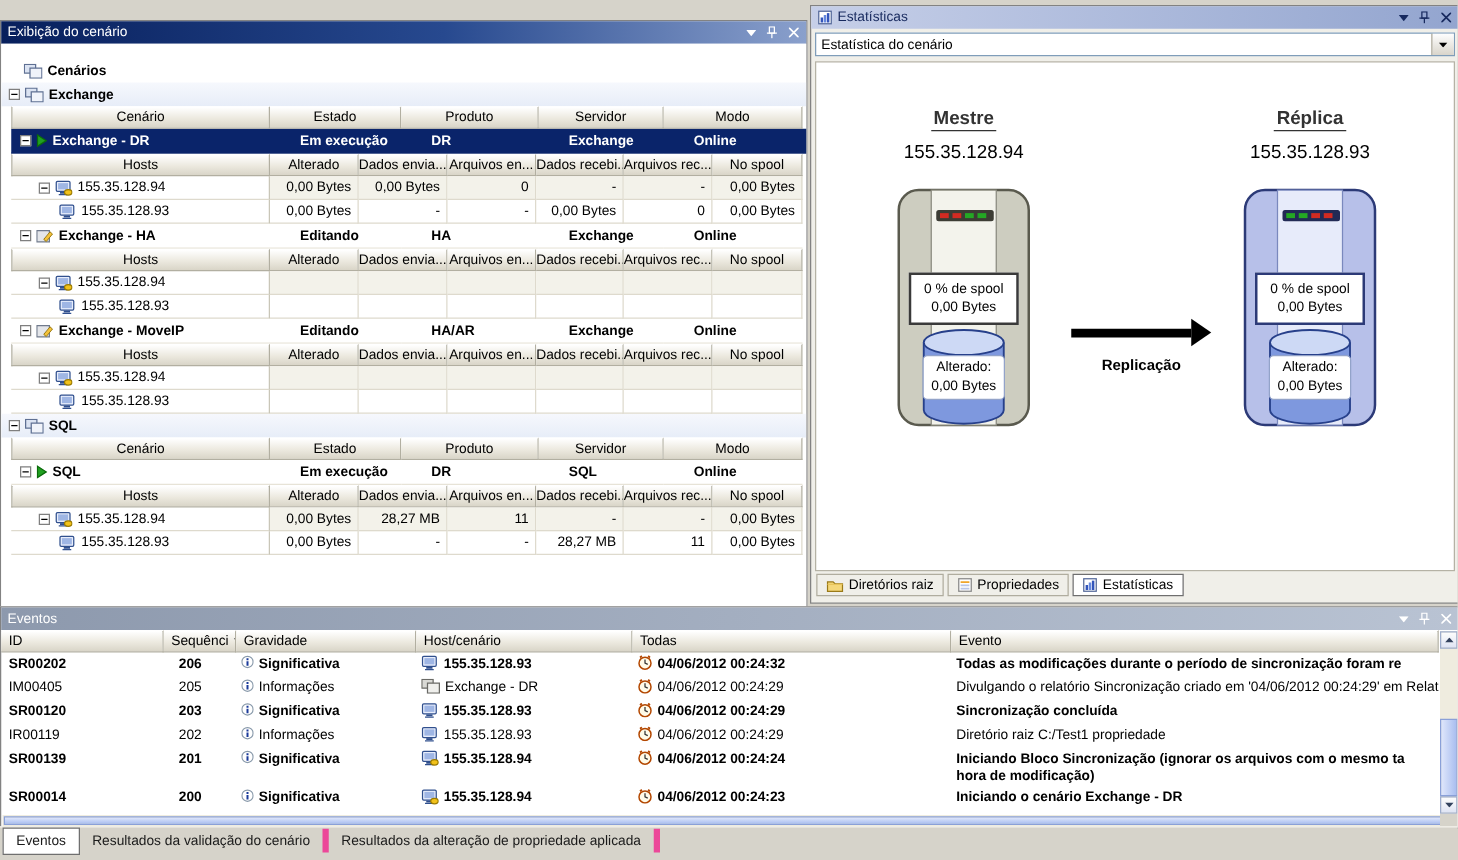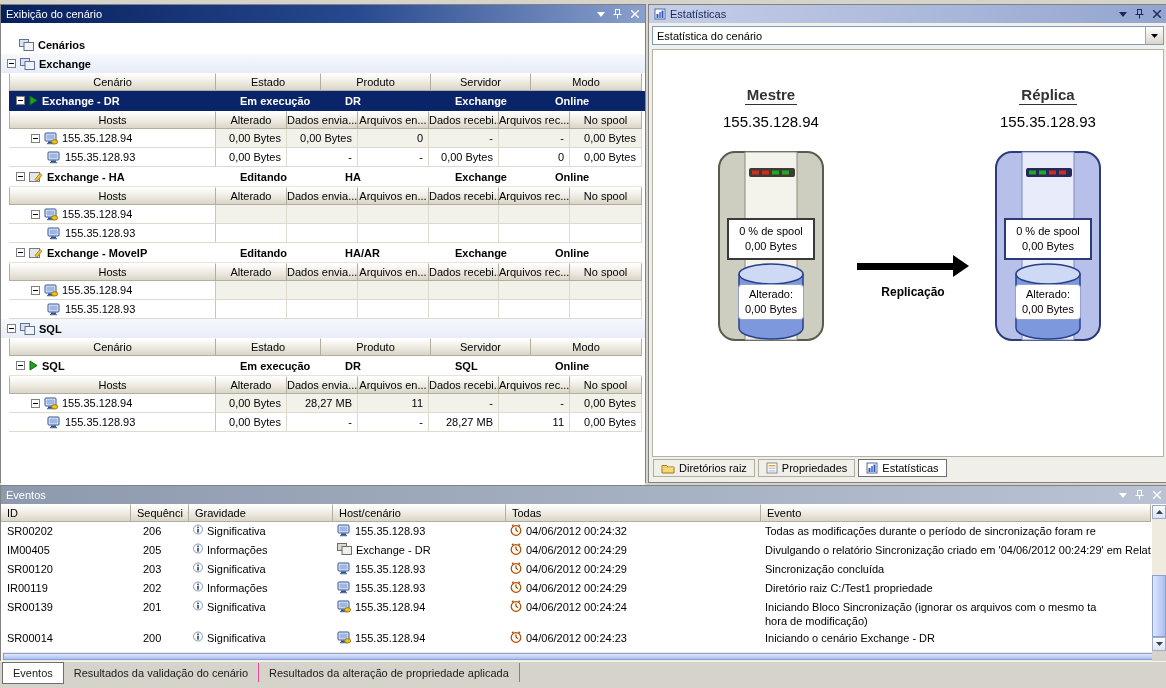--- a/index.html
+++ b/index.html
@@ -12,21 +12,21 @@
   .caption{height:18px;display:flex;align-items:center;padding:0 3px 0 5px;font-size:11px;white-space:nowrap}
   .caption-active{background:linear-gradient(90deg,#071f5c 0%,#27498f 55%,#8aa0cc 100%);color:#fff}
   .caption-light{background:linear-gradient(90deg,#c6cfe8 0%,#93a5cf 100%);color:#17295e}
   .caption-ev{background:linear-gradient(90deg,#8d99ad 0%,#b9c3d3 100%);color:#fff}
   .cap-title{margin-right:auto}
   .cap-icon{margin-right:4px}
   .cap-btns{display:flex;gap:2px}
   .cap-btn{width:15px;height:14px;display:inline-flex;align-items:center;justify-content:center;cursor:pointer}
 
   
-  #scenario-panel{left:0;top:4px;width:644px;height:477px}
+  #scenario-panel{left:0;top:16px;width:644px;height:477px}
   .scn-body{position:relative;height:457px;overflow:hidden;background:#fff;padding-top:12px}
   .trow{height:19px;display:flex;align-items:center;gap:4px;padding-left:6px}
   .trow.root{padding-left:18px}
   .trow.group{background:linear-gradient(#f6f8fd,#e7edf8)}
   .trow .b{font-weight:bold}
   .exp{width:9px;height:9px;flex:0 0 9px;position:relative;background:#fff;border:1px solid #7f7f7f;box-sizing:border-box}
   .exp::after{content:"";position:absolute;left:1px;right:1px;top:3px;height:1px;background:#000}
   .grid{display:grid;margin-left:8px;width:642px}
   .scn-cols{grid-template-columns:207px 105px 110px 100px 111px}
   .host-cols{grid-template-columns:207px 71px 71px 71px 70px 71px 72px}
@@ -87,41 +87,41 @@
   .stab{display:flex;align-items:center;gap:4px;padding:2px 7px;border:1px solid #b0ad9f;background:#f0efe9;cursor:pointer;white-space:nowrap}
   .stab.active{background:#fff;border:1px solid #6f6f6f}
 
   
   #events-panel{left:0;top:485px;width:1166px;height:176px}
   .ev-grid{display:grid;grid-template-columns:130px 58px 144px 173px 255px minmax(0,1fr)}
   .ev-head{width:1150px}
   .ev-head .hc{display:flex;align-items:center;gap:4px;text-align:left;padding-left:6px;box-sizing:border-box}
   .ev-rows{width:1150px;overflow:hidden;height:129px}
   .evrow{align-items:start}
-  .evrow.bold{font-weight:normal}
+  .evrow.bold{font-weight:bold}
   .ec{padding:2px 4px 1px;display:flex;align-items:flex-start;gap:4px;min-height:19px;box-sizing:border-box;overflow:hidden;line-height:14px}
   .ec .icon{margin-top:0}
   .ec0{padding-left:6px}
   .ec1{padding-left:12px}
   .ec5{display:block;white-space:pre}
   .vscroll{position:absolute;top:19px;right:1px;bottom:11px;width:14px;display:flex;flex-direction:column;background:#efecdf}
   .sbtn{height:14px;flex:0 0 14px;background:linear-gradient(#fdfdfc,#dfe4f4);border:1px solid #9daccc;
         display:flex;align-items:center;justify-content:center;box-sizing:border-box;color:#3a5aa0;cursor:pointer}
   .strack{flex:1;position:relative;cursor:pointer}
   .sthumb{position:absolute;left:0;right:0;bottom:0;height:62px;background:linear-gradient(90deg,#e0e7fb,#a9bef0);
           border:1px solid #8aa0d8;box-sizing:border-box;cursor:grab}
   .hscroll{position:absolute;left:1px;right:1px;bottom:1px;height:9px;background:#efecdf;cursor:pointer}
   .hthumb{position:absolute;left:1px;top:1px;bottom:1px;width:calc(100% - 2px);
           background:linear-gradient(#e0e7fb,#a9bef0);border:1px solid #8aa0d8;box-sizing:border-box}
   .scorner{position:absolute;right:1px;bottom:1px;width:14px;height:10px;background:#d6d3ca}
 
   
   #bottom-tabbar{position:absolute;left:0;top:661px;width:1166px;height:21px;background:#d6d3ca;
                  display:flex;align-items:flex-start;padding-left:2px;border-top:1px solid #f4f2ec;box-sizing:border-box}
-  .btab{display:flex;align-items:center;height:19px;padding:0 10px;margin-top:1px;border-right:1px solid #ec4899;
+  .btab{display:flex;align-items:center;height:19px;padding:0 10px;margin-top:1px;border-right:5px solid #ec4899;
         color:#1a1a1a;cursor:pointer;white-space:nowrap}
   .btab.active{background:#fff;border:1px solid #6f6f6f;margin-top:0;height:20px}
 </style>
 </head>
 <body>
 
 <div class="panel" id="scenario-panel">
   <div class="caption caption-active">
     <span class="cap-title">Exibição do cenário</span>
     <span class="cap-btns">

